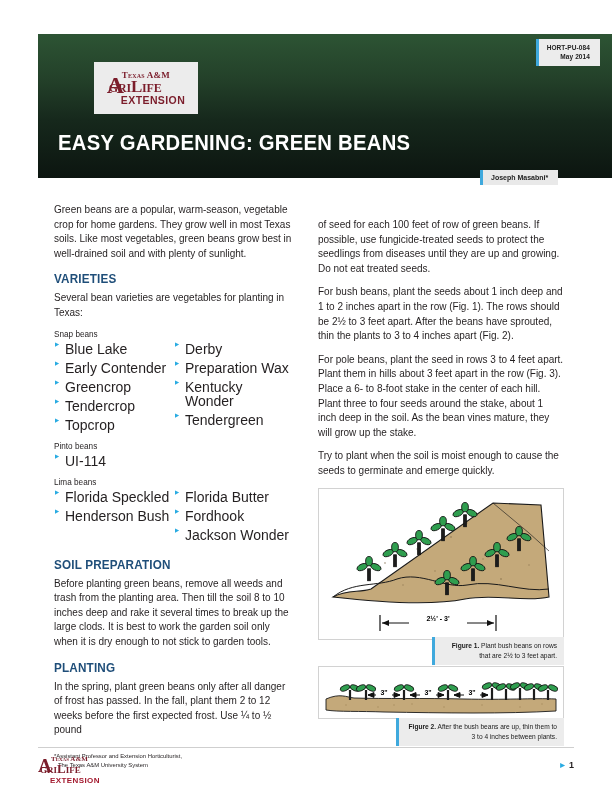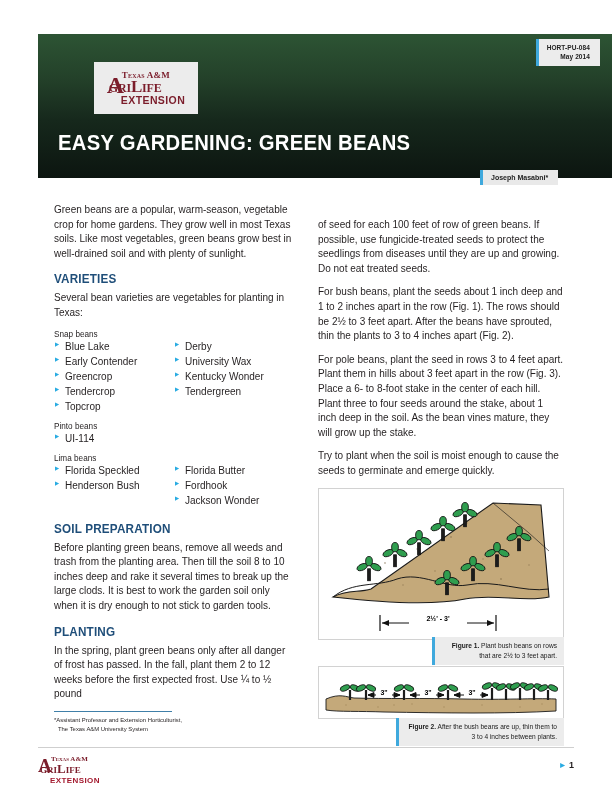--- a/index.html
+++ b/index.html
@@ -75,21 +75,21 @@
     font-family: "Liberation Sans Narrow", "Liberation Sans", sans-serif;
     font-size: 13px; font-weight: 700; color: #1f4e79;
     text-transform: uppercase; letter-spacing: .2px;
     margin: 10px 0 5px 0; transform: scaleX(0.9); transform-origin: left center;
   }
   h3.sub { font-size: 8.2px; font-weight: 400; color: #231f20; margin: 5px 0 3px 0; }
 
   .list2 { display: flex; gap: 0px; }
   .list2 > ul { width: 50%; list-style: none; }
   .list2 li, .listfull li {
-    font-size: 10px; color: #231f20; line-height: 1.0;
+    font-size: 14px; color: #231f20; line-height: 1.0;
     padding: 0 0 5px 11px; position: relative;
   }
   .list2 li::before, .listfull li::before {
     content: "\25B6"; position: absolute; left: 1px; top: 0.5px;
     color: #29abe2; font-size: 5.4px;
   }
 
   .footnote-rule { width: 118px; height: 1.4px; background: #3f7fa8; margin: 8px 0 4px 0; }
   .footnote { font-size: 5.9px; color: #231f20; line-height: 1.5; }
   .footnote .ind { padding-left: 4px; display:block; }
@@ -163,21 +163,21 @@
     <div class="list2">
       <ul>
         <li>Blue Lake</li>
         <li>Early Contender</li>
         <li>Greencrop</li>
         <li>Tendercrop</li>
         <li>Topcrop</li>
       </ul>
       <ul>
         <li>Derby</li>
-        <li>University Wax</li>
+        <li>Preparation Wax</li>
         <li>Kentucky Wonder</li>
         <li>Tendergreen</li>
       </ul>
     </div>
 
     <h3 class="sub">Pinto beans</h3>
     <div class="list2">
       <ul>
         <li>UI-114</li>
       </ul>

